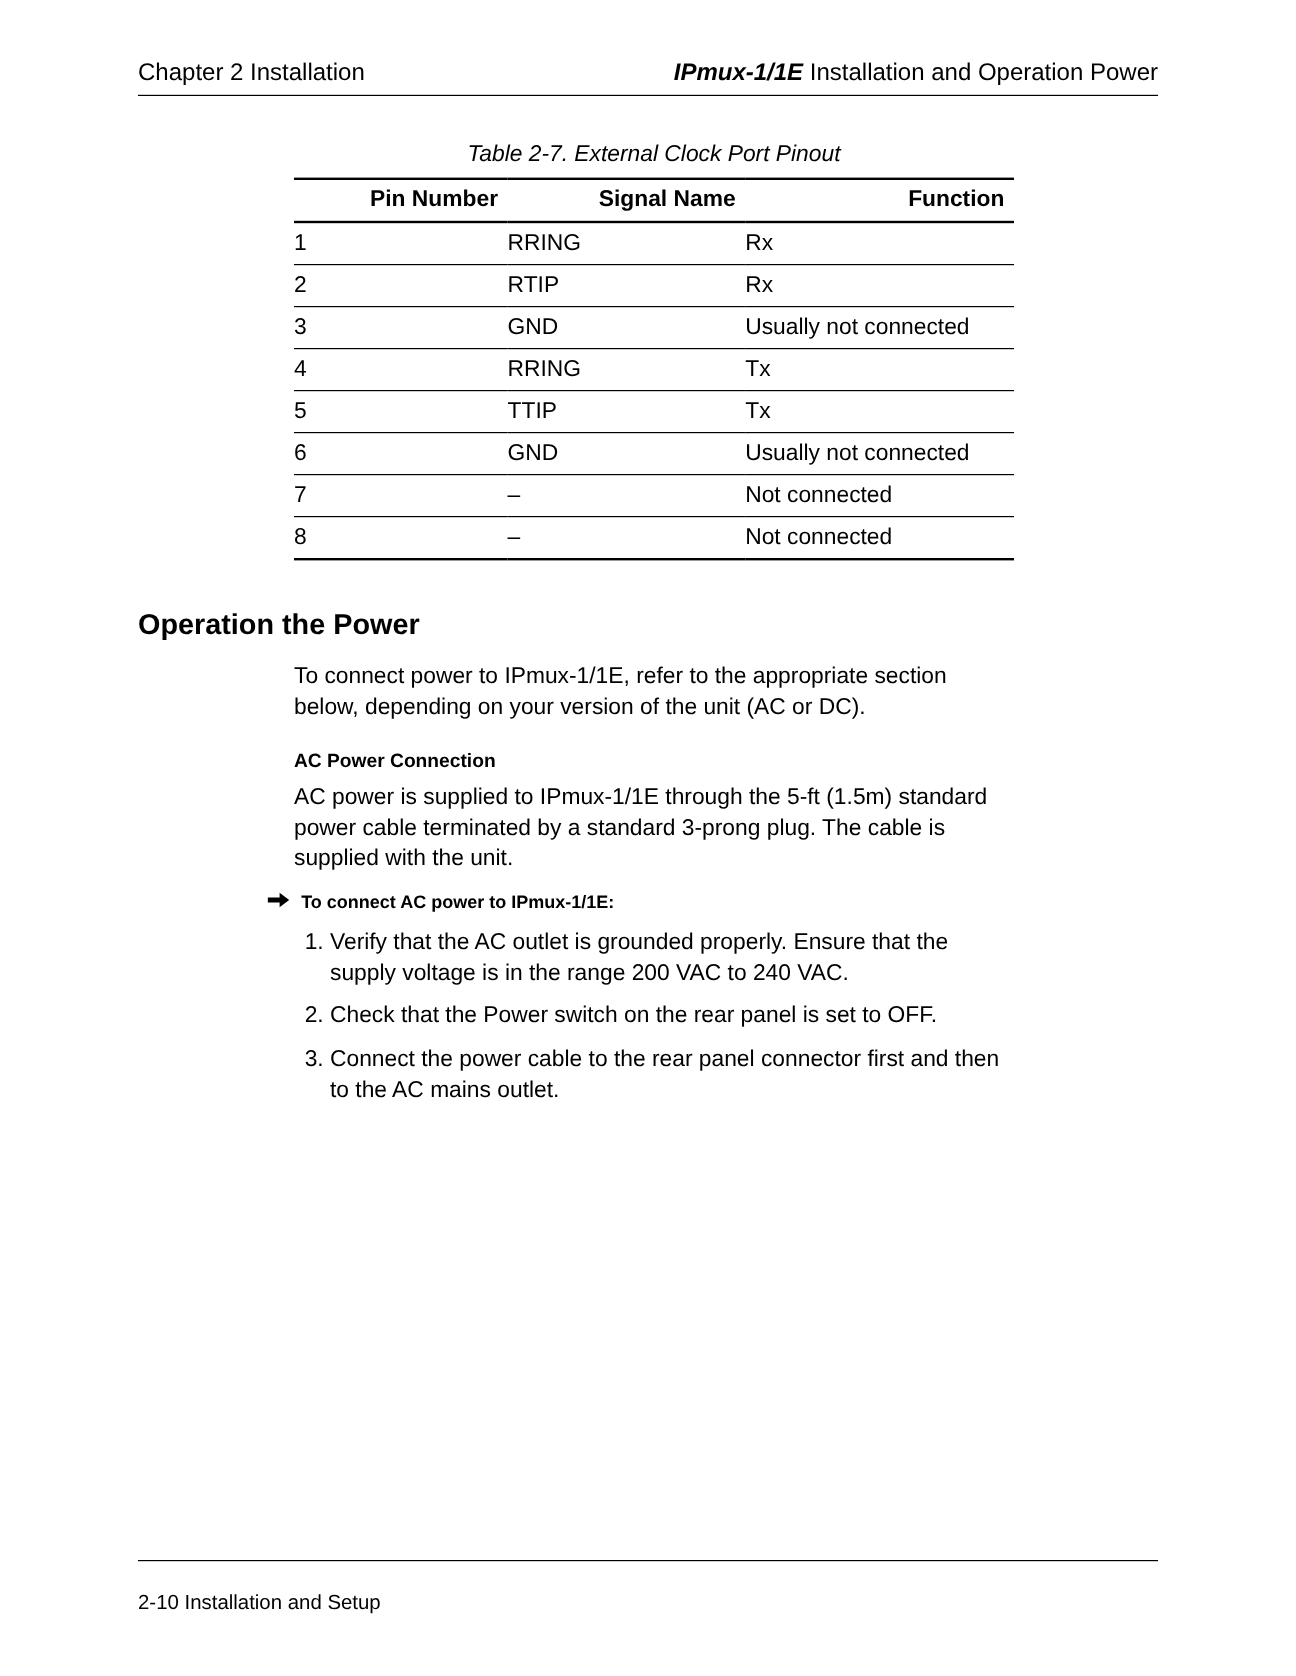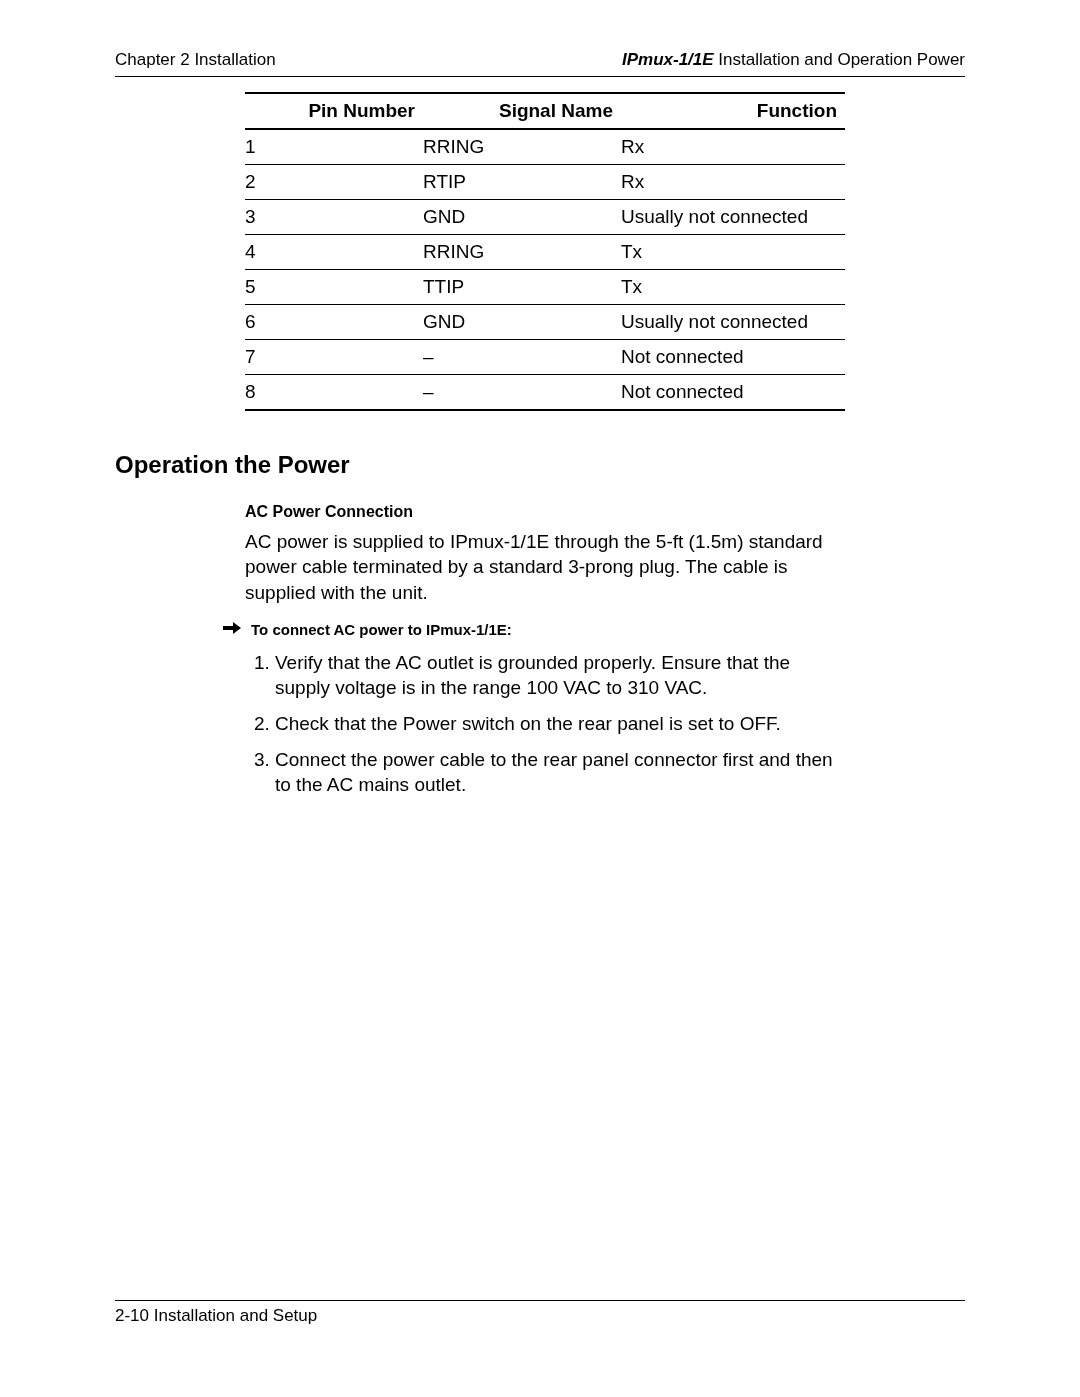--- a/index.html
+++ b/index.html
@@ -13,24 +13,24 @@
   }
   .page {
     position: absolute;
     left: 115px;
     top: 50px;
     width: 850px;
   }
   .running-head {
     display: flex;
     justify-content: space-between;
-    font-size: 17px;
+    font-size: 20px;
     border-bottom: 1px solid #000;
     padding-bottom: 6px;
-    margin-bottom: 15px;
+    margin-bottom: 38px;
   }
   .running-head .left {}
   .running-head .right {}
   .running-head .right .bold { font-weight: 700; font-style: italic; }
 
   .table-caption {
     text-align: center;
     font-style: italic;
     font-size: 19px;
     margin-bottom: 8px;
@@ -97,37 +97,38 @@
     margin-bottom: 10px;
     line-height: 1.35;
   }
 
   .footer {
     position: absolute;
     left: 115px;
     top: 1300px;
     width: 850px;
     border-top: 1px solid #000;
-    padding-top: 5px;
+    padding-top: 25px;
     font-size: 17px;
   }
 </style>
 </head>
 <body>
 
 <div class="page">
 
   <div class="running-head">
     <div class="left">Chapter 2  Installation</div>
     <div class="right">
       <span class="bold">IPmux-1/1E</span><span> Installation and Operation Power</span>
     </div>
   </div>
 
   <div class="table-wrap">
+    <div class="table-caption">Table 2-7.  External Clock Port Pinout</div>
     <table class="pinout">
       <thead>
         <tr>
           <th class="col-pin">Pin Number</th>
           <th class="col-sig">Signal Name</th>
           <th class="col-func">Function</th>
         </tr>
       </thead>
       <tbody>
         <tr>
@@ -170,34 +171,35 @@
           <td>–</td>
           <td>Not connected</td>
         </tr>
       </tbody>
     </table>
   </div>
 
   <div class="h2">Operation the Power</div>
 
   <div class="body-indent">
+    <div>To connect power to IPmux-1/1E, refer to the appropriate section below, depending on your version of the unit (AC or DC).</div>
 
     <div class="h3">AC Power Connection</div>
     <div>AC power is supplied to IPmux-1/1E through the 5-ft (1.5m) standard power cable terminated by a standard 3-prong plug. The cable is supplied with the unit.</div>
 
     <div class="arrow-heading">
       <span class="arrow">
         <svg width="18" height="14" viewBox="0 0 18 14">
             <path d="M0 5 L10 5 L10 1 L18 7 L10 13 L10 9 L0 9 Z" fill="#000"></path>
           </svg>
       </span>
       <span>To connect AC power to IPmux-1/1E:</span>
     </div>
 
     <ol class="steps">
-      <li>Verify that the AC outlet is grounded properly. Ensure that the supply voltage is in the range 100 VAC to 310 VAC.</li>
+      <li>Verify that the AC outlet is grounded properly. Ensure that the supply voltage is in the range 200 VAC to 240 VAC.</li>
       <li>Check that the Power switch on the rear panel is set to OFF.</li>
       <li>Connect the power cable to the rear panel connector first and then to the AC mains outlet.</li>
     </ol>
   </div>
 </div>
 
 <div class="footer">2-10 Installation and Setup</div>
 
 </body></html>

